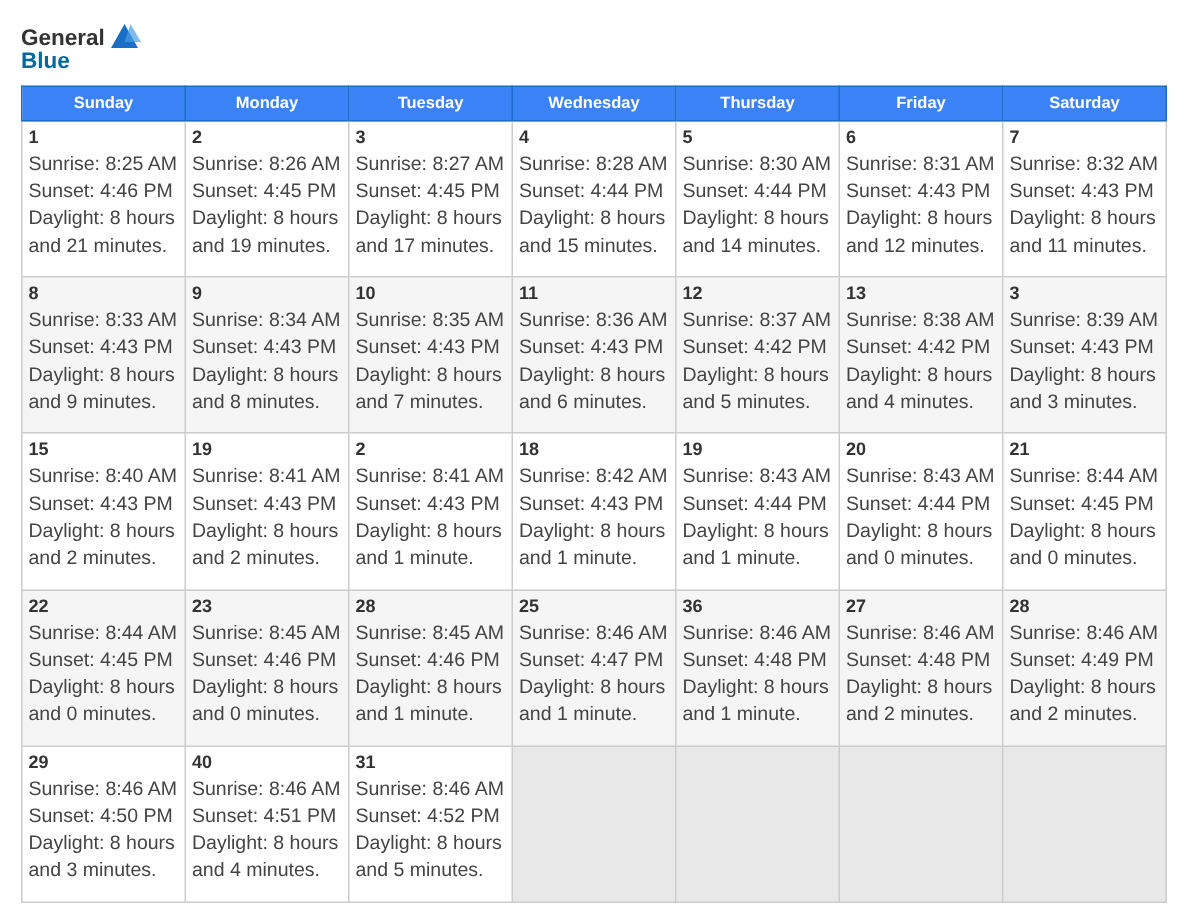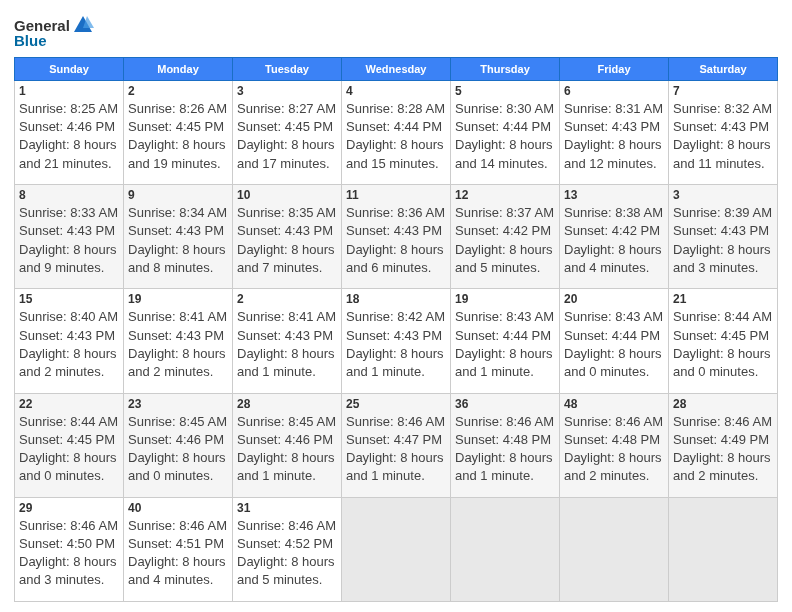--- a/index.html
+++ b/index.html
@@ -329,21 +329,21 @@
       </td>
           <td>
         <span class="day-number">36</span>
         <span class="day-info">
           Sunrise: 8:46 AM<br>
           Sunset: 4:48 PM<br>
           Daylight: 8 hours and 1 minute.
         </span>
       </td>
           <td>
-        <span class="day-number">48</span>
+        <span class="day-number">27</span>
         <span class="day-info">
           Sunrise: 8:46 AM<br>
           Sunset: 4:48 PM<br>
           Daylight: 8 hours and 2 minutes.
         </span>
       </td>
           <td>
         <span class="day-number">28</span>
         <span class="day-info">
           Sunrise: 8:46 AM<br>

